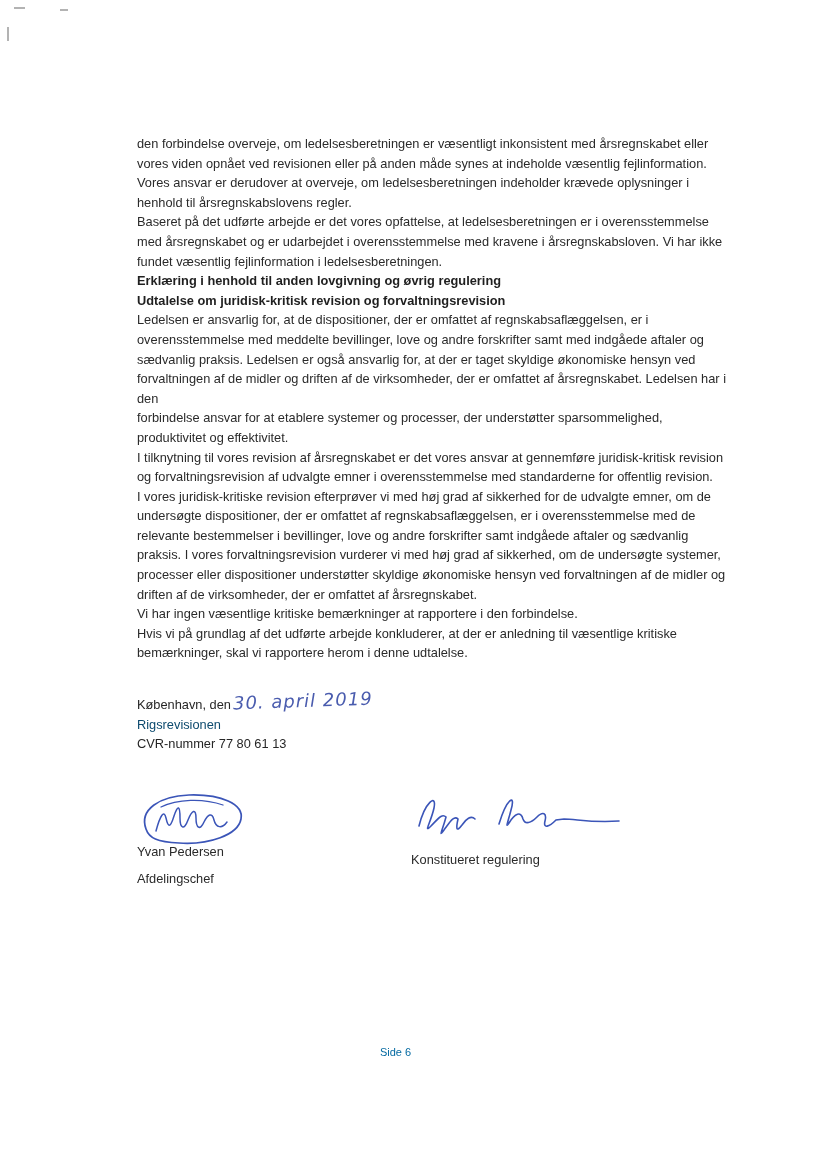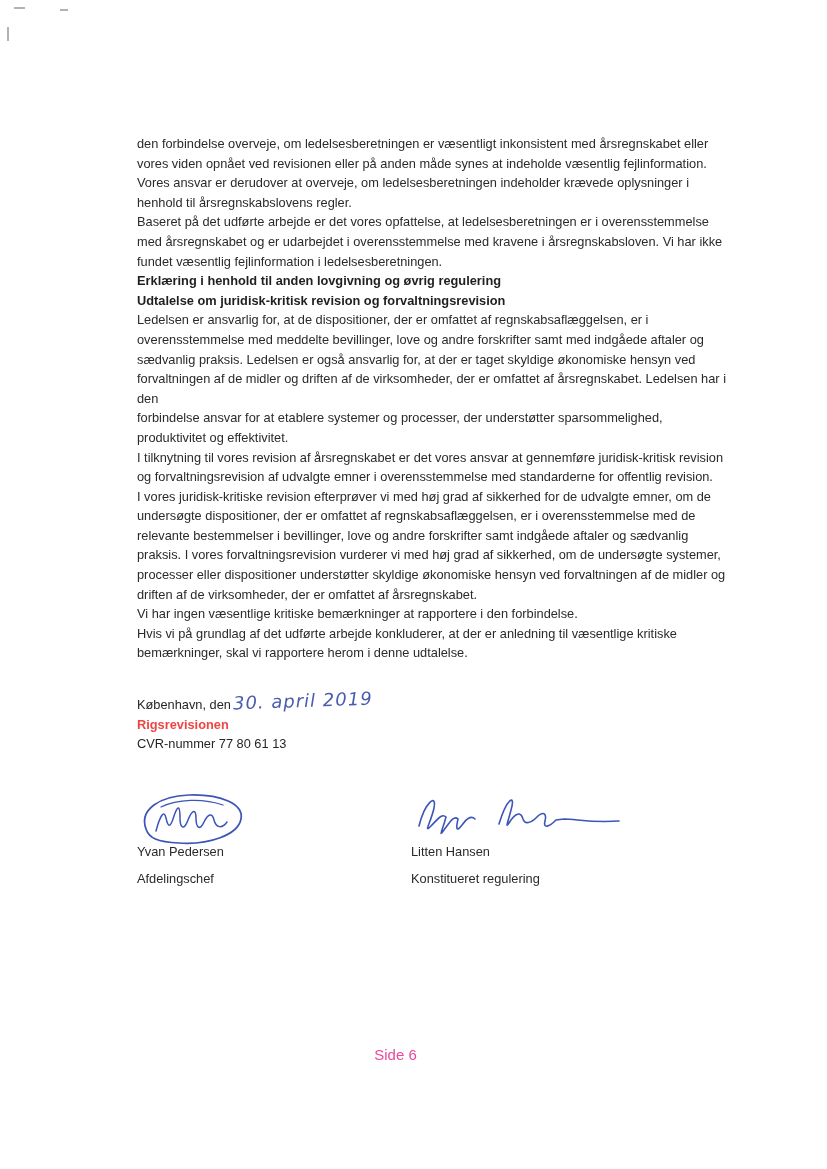--- a/index.html
+++ b/index.html
@@ -58,22 +58,22 @@
   .handwritten-date {
     font-family: "DejaVu Sans", sans-serif;
     font-style: italic;
     font-size: 18px;
     letter-spacing: 1px;
     color: #4a5cae;
     transform: rotate(-2deg) translateY(-2px);
     display: inline-block;
   }
   .org-name {
-    font-weight: bold;
-    color: #ef4444;
+    font-weight: normal;
+    color: #0c4a6e;
   }
   .signatures {
     display: flex;
     margin-top: 34px;
     gap: 12px;
   }
   .sig-block { width: 262px; }
   .sig-ink { display: block; margin-bottom: -10px; }
   .sig-ink.left { margin-left: -6px; }
   .sig-ink.right { margin-bottom: -4px; }
@@ -87,22 +87,22 @@
     line-height: 19.6px;
     margin-top: 8px;
     color: #2a2a2a;
   }
   .footer {
     position: absolute;
     top: 1046px;
     left: 0;
     width: 791px;
     text-align: center;
-    font-size: 15px;
-    color: #ec4899;
+    font-size: 11px;
+    color: #0369a1;
   }
   .artifact {
     position: absolute;
     background: #8a8a8a;
     opacity: 0.65;
   }
   .a1 { left: 14px; top: 7px;  width: 11px; height: 2px; }
   .a2 { left: 60px; top: 9px;  width: 8px;  height: 2px; }
   .a3 { left: 7px;  top: 27px; width: 2px;  height: 14px; }
 </style>
@@ -151,21 +151,20 @@
         </svg>
         <div class="sig-name">Yvan Pedersen</div>
         <div class="sig-title">Afdelingschef</div>
       </div>
 
       <div class="sig-block">
         <svg class="sig-ink right" width="215" height="58" viewBox="0 0 215 58" fill="none">
           <path d="M 8 38 C 14 14, 26 5, 23 20 C 20 34, 12 46, 20 38 C 27 31, 31 25, 35 29 C 31 44, 27 50, 33 42 C 39 34, 43 27, 47 31 C 45 40, 45 45, 51 37 C 55 31, 60 27, 64 31" stroke="#3b55b8" stroke-width="1.6" stroke-linecap="round"></path>
           <path d="M 88 36 C 96 10, 105 5, 100 22 C 97 34, 94 41, 98 35 C 104 25, 110 23, 112 31 C 114 37, 120 35, 126 29 C 132 23, 136 25, 134 33 C 132 41, 138 39, 145 32 L 153 31 C 165 31, 180 35, 208 33" stroke="#3b55b8" stroke-width="1.6" stroke-linecap="round"></path>
         </svg>
-        <div class="sig-name">Litten Hansen</div>
         <div class="sig-title">Konstitueret regulering</div>
       </div>
 
     </div>
   </div>
 
   <div class="footer">
     <span>Side 6</span>
   </div>
 

